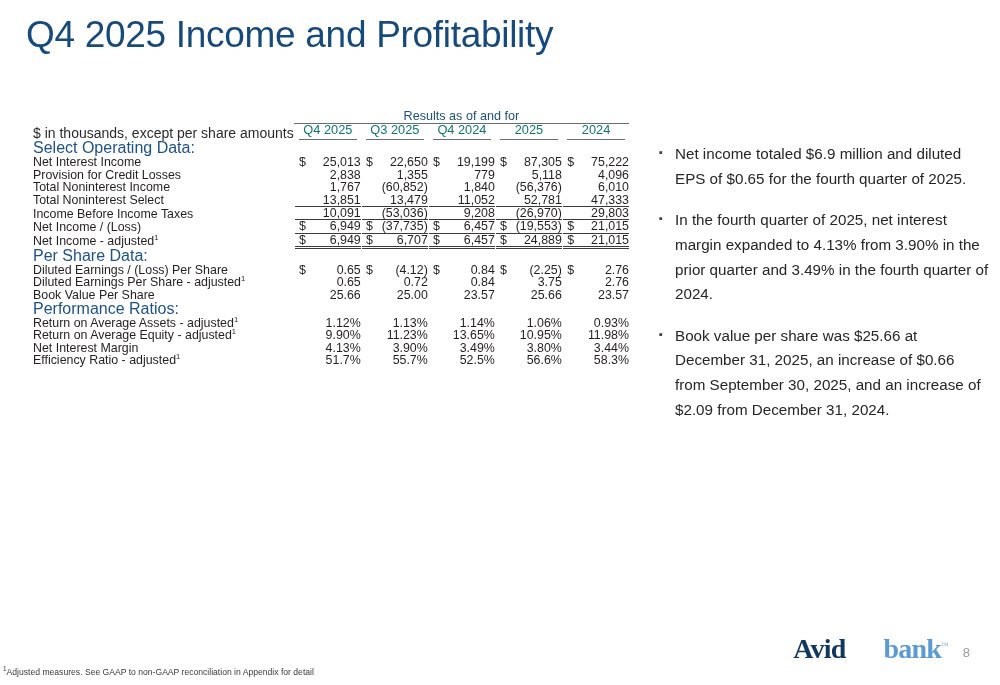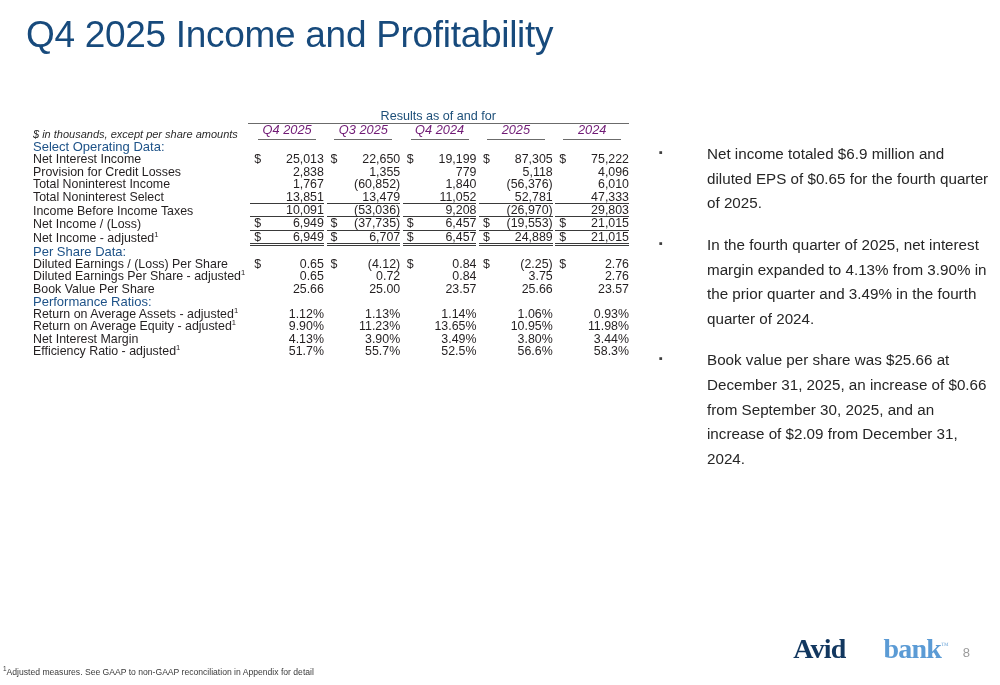--- a/index.html
+++ b/index.html
@@ -73,45 +73,43 @@
   .grp-head {
     text-align: center;
     color: #1d4f79;
     font-size: 12.6px;
     padding-bottom: 3px;
   }
   .rule-full { border-bottom: 1.1px solid #6b6b6b; margin-top: 37px; }
 
   .colhead {
     text-align: center;
-    color: #701a75;
+    color: #0f766e;
     font-size: 12.8px;
     font-weight: 700;
     padding: 3px 6px 3px 2px;
-    font-style: italic;
   }
   .colhead span {
     display: inline-block;
     border-bottom: 1.1px solid #6b6b6b;
     padding: 0 2px 3px 2px;
     min-width: 58px;
   }
 
   .units {
-    font-style: italic;
-    font-size: 11px;
+    font-size: 14px;
     color: #2b2b2b;
     padding-bottom: 4px;
     white-space: nowrap;
   }
 
   .section {
     color: #1d5288;
     font-weight: 700;
-    font-size: 13px;
+    font-size: 16px;
     padding-top: 9px;
     padding-bottom: 3px;
     white-space: nowrap;
   }
 
   
   .top-rule { border-top: 1.1px solid #3a3a3a; }
   .dbl-rule { border-bottom: 3.2px double #3a3a3a; }
 
   sup {
@@ -133,21 +131,21 @@
     font-size: 15.2px;
     line-height: 1.62;
     color: #262626;
   }
   .bullet .mark {
     flex: 0 0 16px;
     font-size: 11px;
     line-height: 1.9;
     color: #3c3c3c;
   }
-  .bullet .txt { flex: 1; margin-left: 32px; }
+  .bullet .txt { flex: 1; }
 
   
   .footnote {
     position: absolute;
     left: 3px;
     bottom: 8px;
     font-size: 8.6px;
     color: #3a3a3a;
     white-space: nowrap;
   }

